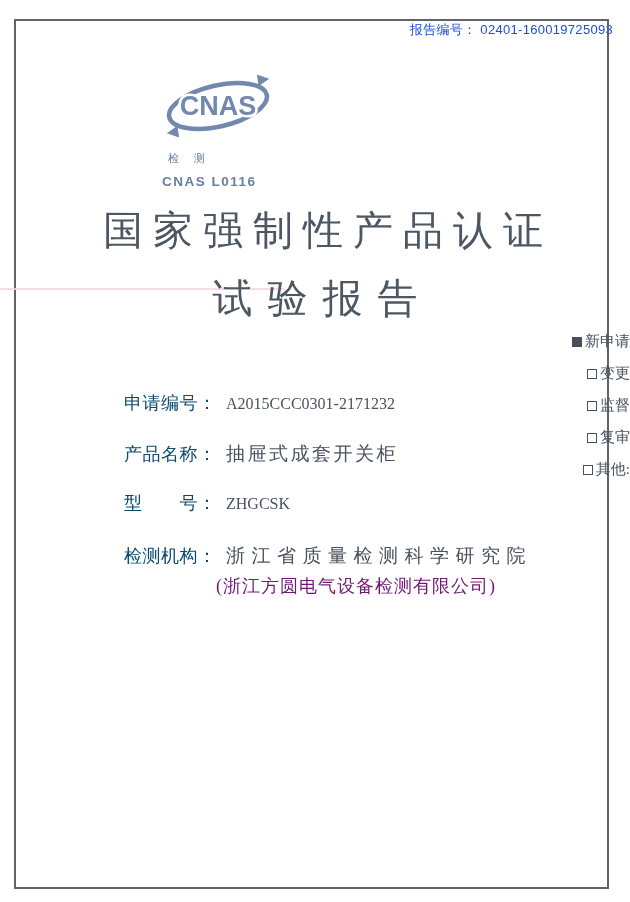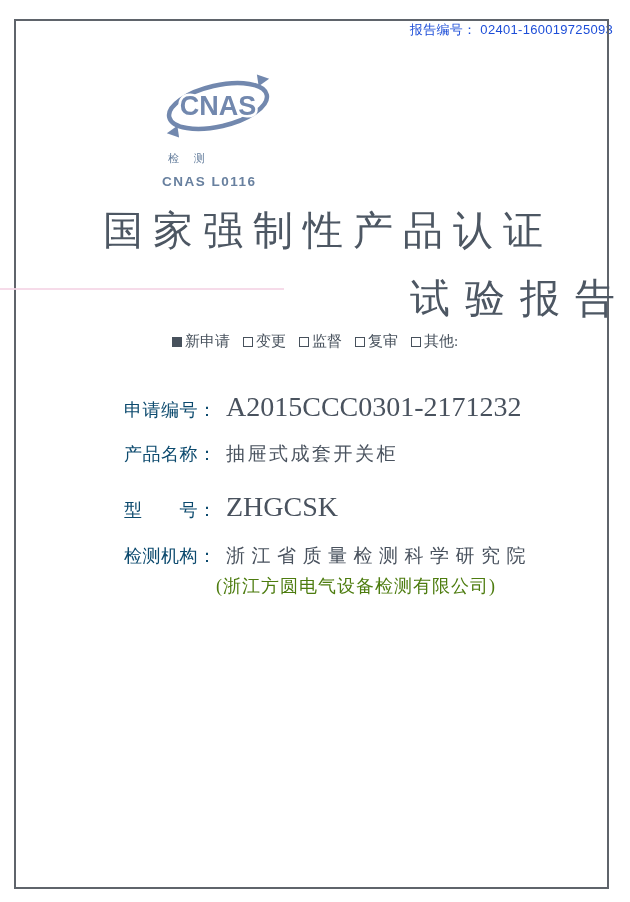--- a/index.html
+++ b/index.html
@@ -53,52 +53,52 @@
     font-family:"Liberation Sans","DejaVu Sans",sans-serif;
   }
   
   .title-line1 {
     position:absolute; top:203px; left:8px; width:100%;
     text-align:center; font-size:40px; letter-spacing:10px; text-indent:10px;
     color:#4d5763;
   }
   .title-line2 {
     position:absolute; top:271px; left:0; width:100%;
-    text-align:right; font-size:40px; letter-spacing:15px; text-indent:15px;
+    text-align:center; font-size:40px; letter-spacing:15px; text-indent:15px;
     color:#4d5763;
   }
   
   .checks {
     position:absolute; top:332px; left:0; width:100%;
     display:flex; justify-content:center; align-items:flex-end; gap:13px;
-    font-size:15px; color:#47515c;
+    font-size:15px; color:#47515c;flex-direction:column;
   }
   .chk { display:flex; align-items:center; gap:3px; }
   .box {
     width:10px; height:10px; display:inline-block;
     border:1.5px solid #47515c; background:#fff;
   }
   .box.filled { background:#47515c; }
   
   .fields { position:absolute; left:124px; top:0; width:470px; }
   .frow { position:absolute; left:0; white-space:nowrap; }
   .frow.r0 { top:391px; }
   .frow.r1 { top:441px; }
   .frow.r2 { top:491px; }
   .frow.r3 { top:543px; }
   .flabel {
     display:inline-block; min-width:98px;
     font-size:18px; letter-spacing:.5px; color:#0c4a6e;
   }
-  .fvalue { font-size:28px; color:#49525e; }
+  .fvalue { font-size:16px; color:#49525e; }
   .fvalue.cjk { font-size:19px; letter-spacing:2.5px; }
   .fvalue.wide { font-size:19px; letter-spacing:6.5px;text-align:right; }
   .fvalue2 {
     margin-left:92px; margin-top:5px;
-    font-size:18px; letter-spacing:1px; color:#4d7c0f;
+    font-size:18px; letter-spacing:1px; color:#701a75;
   }
   
   .cqc { position:absolute; top:637px; left:50%; transform:translateX(-50%); }
   svg text {
     font-family:"Liberation Sans","DejaVu Sans",sans-serif;
     font-weight:bold;
   }
 </style>
 </head>
 <body>

